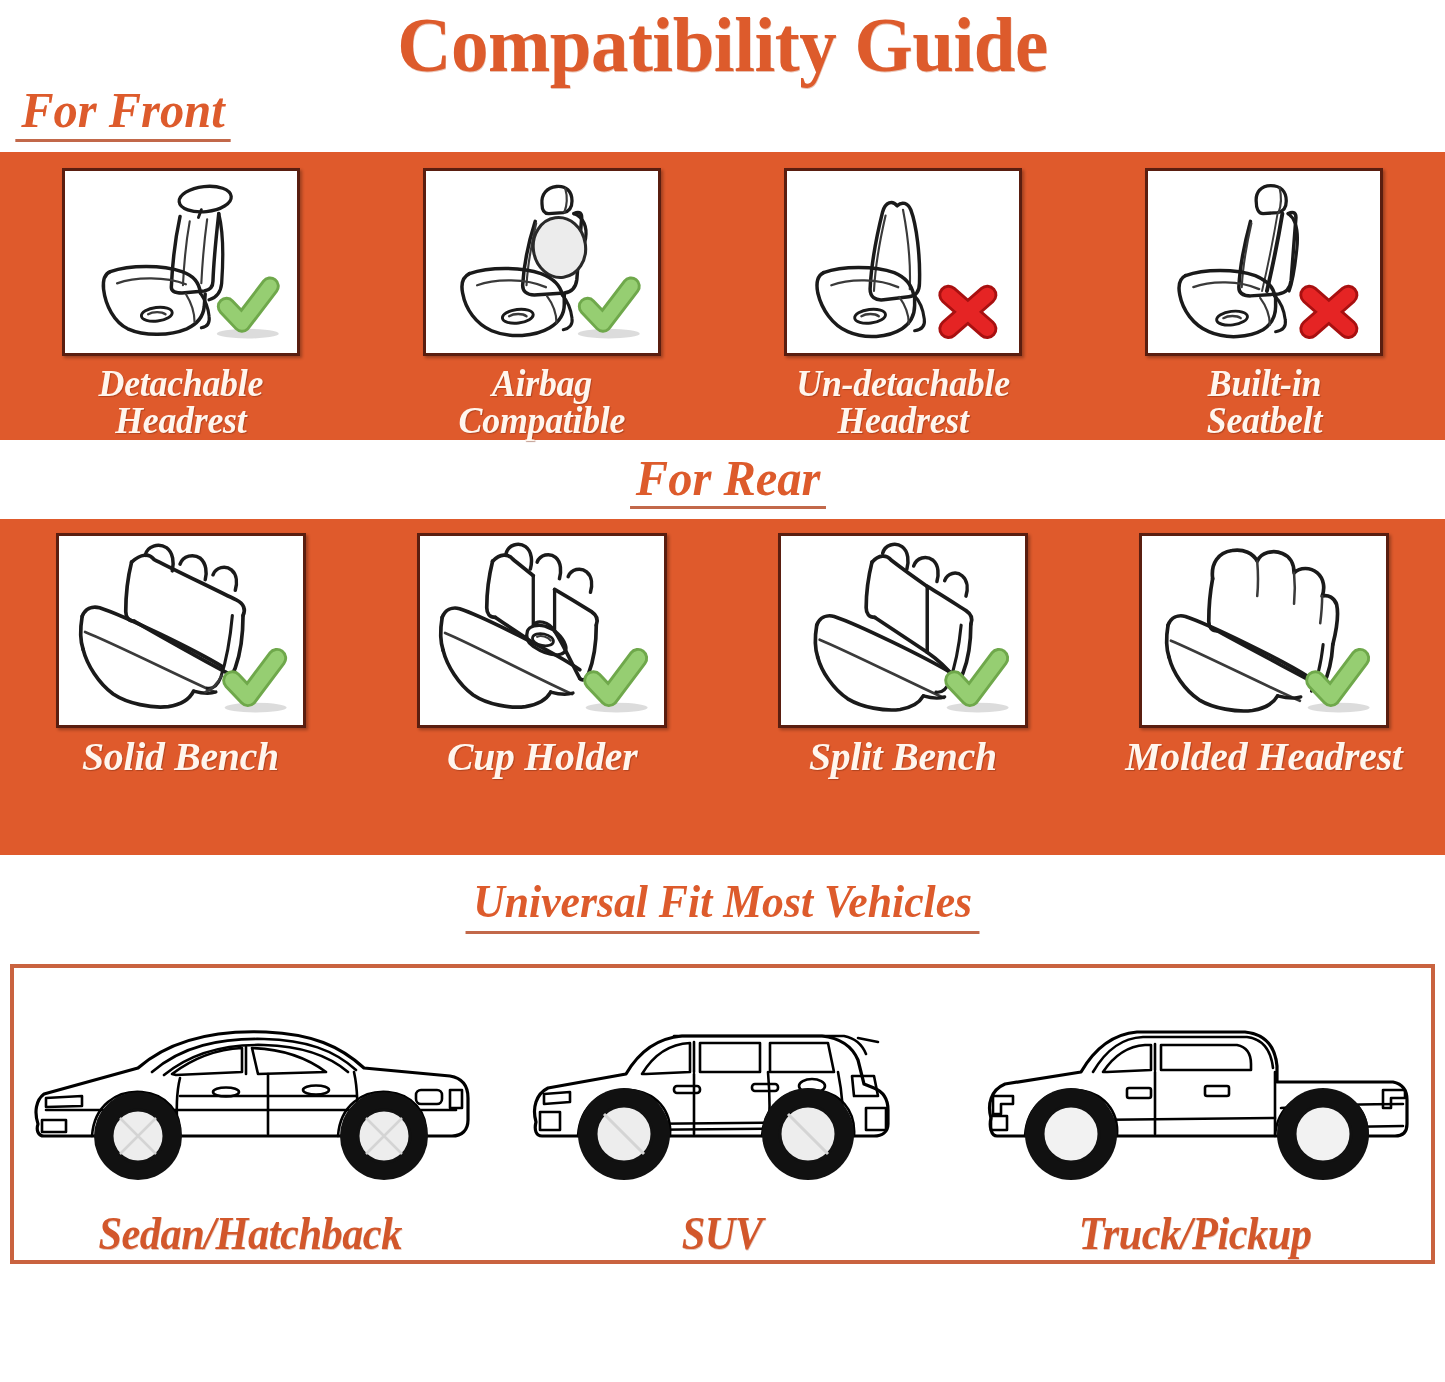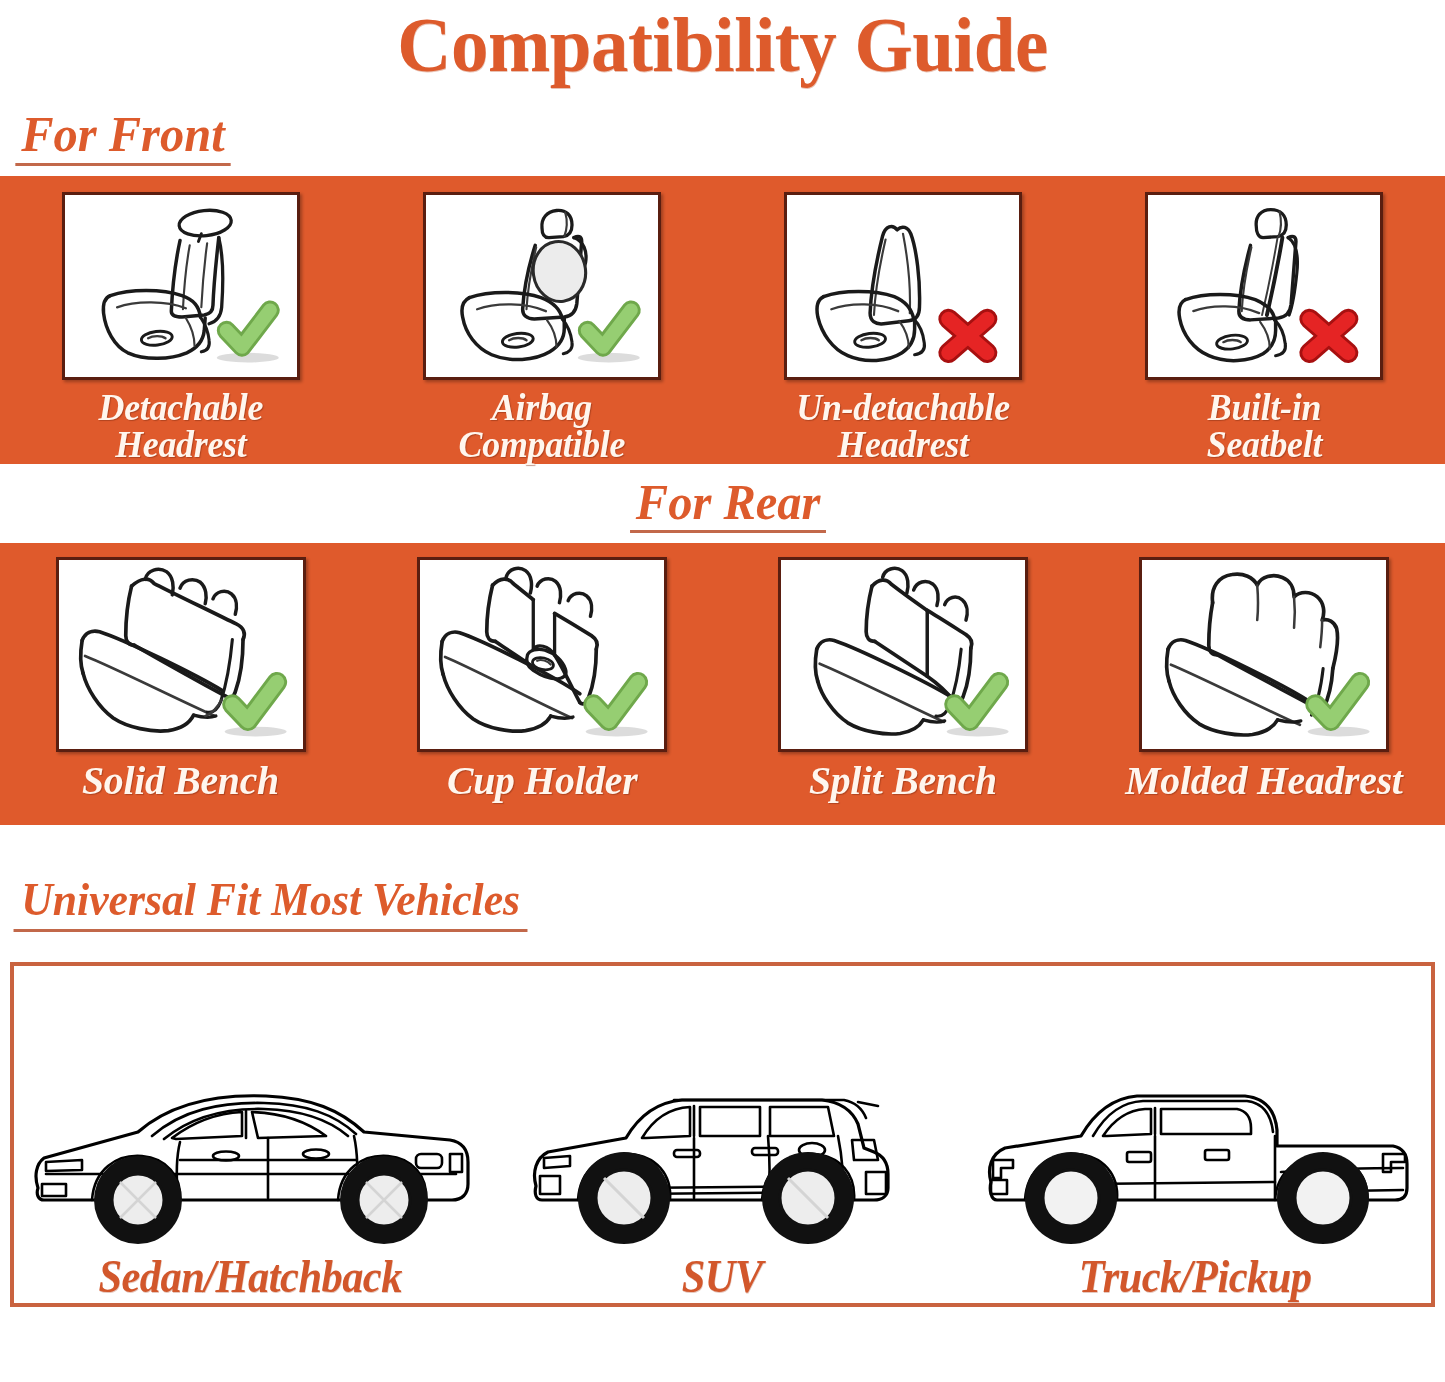--- a/index.html
+++ b/index.html
@@ -36,34 +36,34 @@
     font-style: italic;
     font-weight: bold;
     font-size: 50px;
     line-height: 1.05;
     display: inline-block;
     border-bottom: 3px solid #C2684A;
     padding: 0 6px 2px 6px;
     margin-left: 12px;
     transform: scaleX(0.97);
   }
-  .heading-wrap-front { margin-top: 24px; }
+  .heading-wrap-front { }
   .heading-wrap-rear  { margin-top: 12px; text-align: center; }
 
   
   .band {
     background: #DF5A2C;
     width: 1445px;
     box-sizing: border-box;
     display: flex;
     justify-content: space-around;
     align-items: flex-start;
   }
   .band-front { height: 288px; padding-top: 16px; margin-top: 10px; }
-  .band-rear  { height: 282px; padding-top: 14px; margin-top: 10px; }
+  .band-rear  { height: 336px; padding-top: 14px; margin-top: 10px; }
 
   .cell {
     display: flex;
     flex-direction: column;
     align-items: center;
     flex: 1 1 0;
   }
 
   .thumb {
     background: #ffffff;
@@ -87,43 +87,44 @@
     text-align: center;
     margin-top: 9px;
     letter-spacing: -0.3px;
     transform: scaleX(0.97);
     text-shadow: 1px 1px 1px rgba(120,40,15,0.45);
   }
   .cell-label-rear { font-size: 41px; margin-top: 8px; }
 
   
   .universal-heading-wrap {
-    margin-top: 48px;
+    text-align: center;
+    margin-top: 20px;
   }
   .universal-heading {
     color: #DD5B2C;
     font-family: "Liberation Serif", serif;
     font-style: italic;
     font-weight: bold;
     font-size: 46px;
     display: inline-block;
     border-bottom: 3px solid #C2684A;
     padding: 0 8px 3px 8px;
     transform: scaleX(0.95);
   }
 
   .vehicle-panel {
     margin: 30px 10px 0 10px;
     border: 4px solid #C9633F;
-    height: 345px;
+    height: 300px;
     box-sizing: border-box;
     background: #ffffff;
     display: flex;
     flex-direction: column;
-    justify-content: flex-end;
+    justify-content: space-between;
   }
   .vehicle-row {
     display: flex;
     align-items: flex-end;
     justify-content: space-around;
     height: 200px;
     padding-top: 14px;
   }
   .vehicle-art { flex: 1 1 0; display: flex; justify-content: center; align-items: flex-end; }
   .vehicle-art svg { display: block; }

